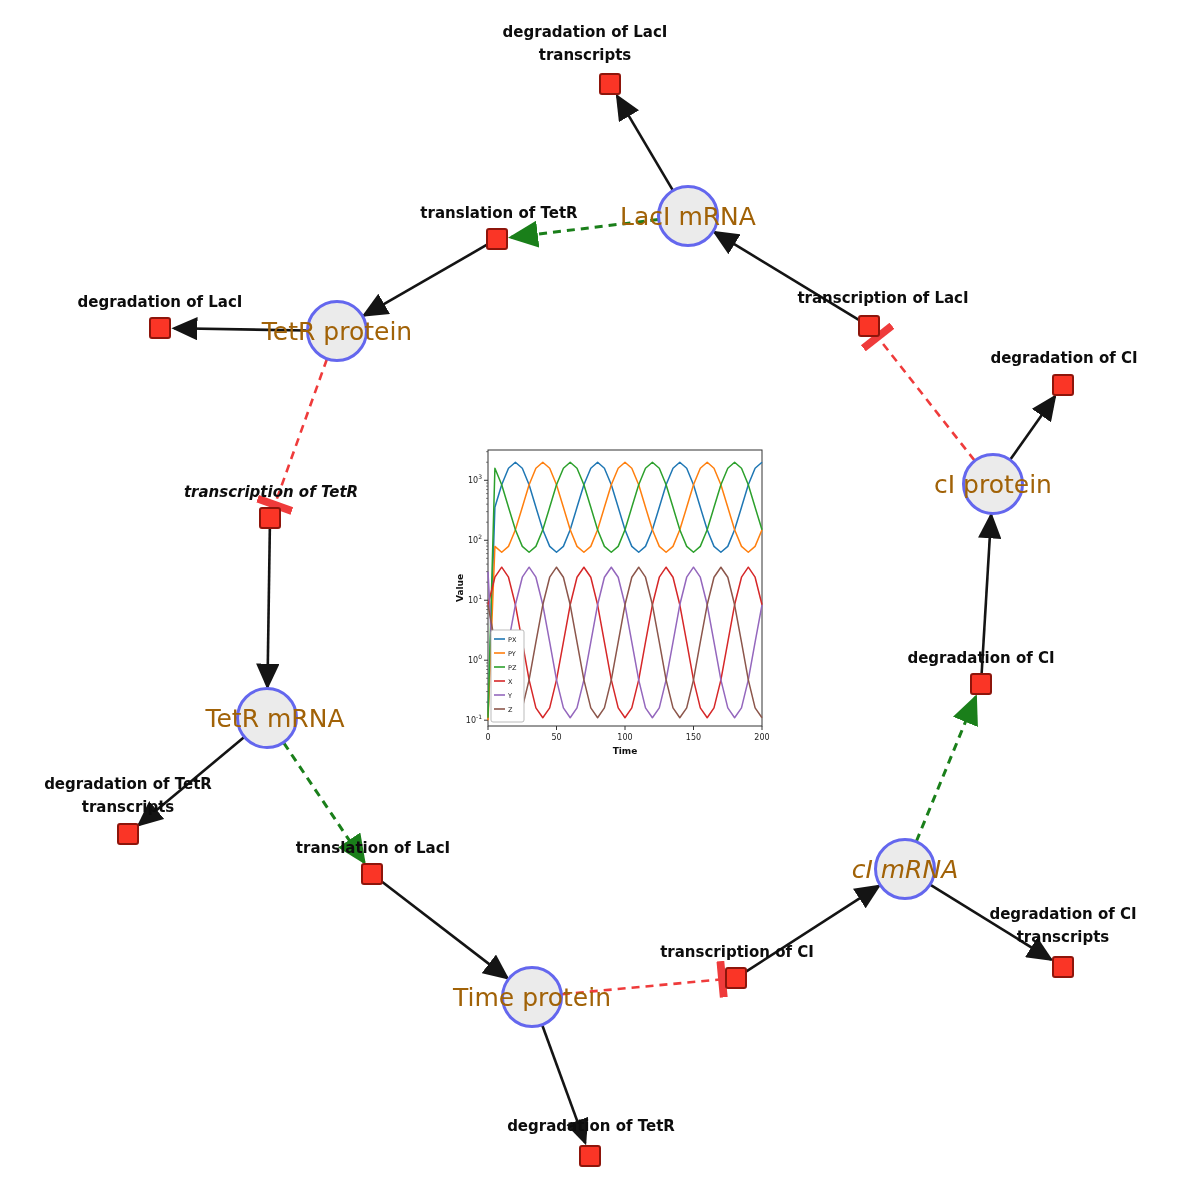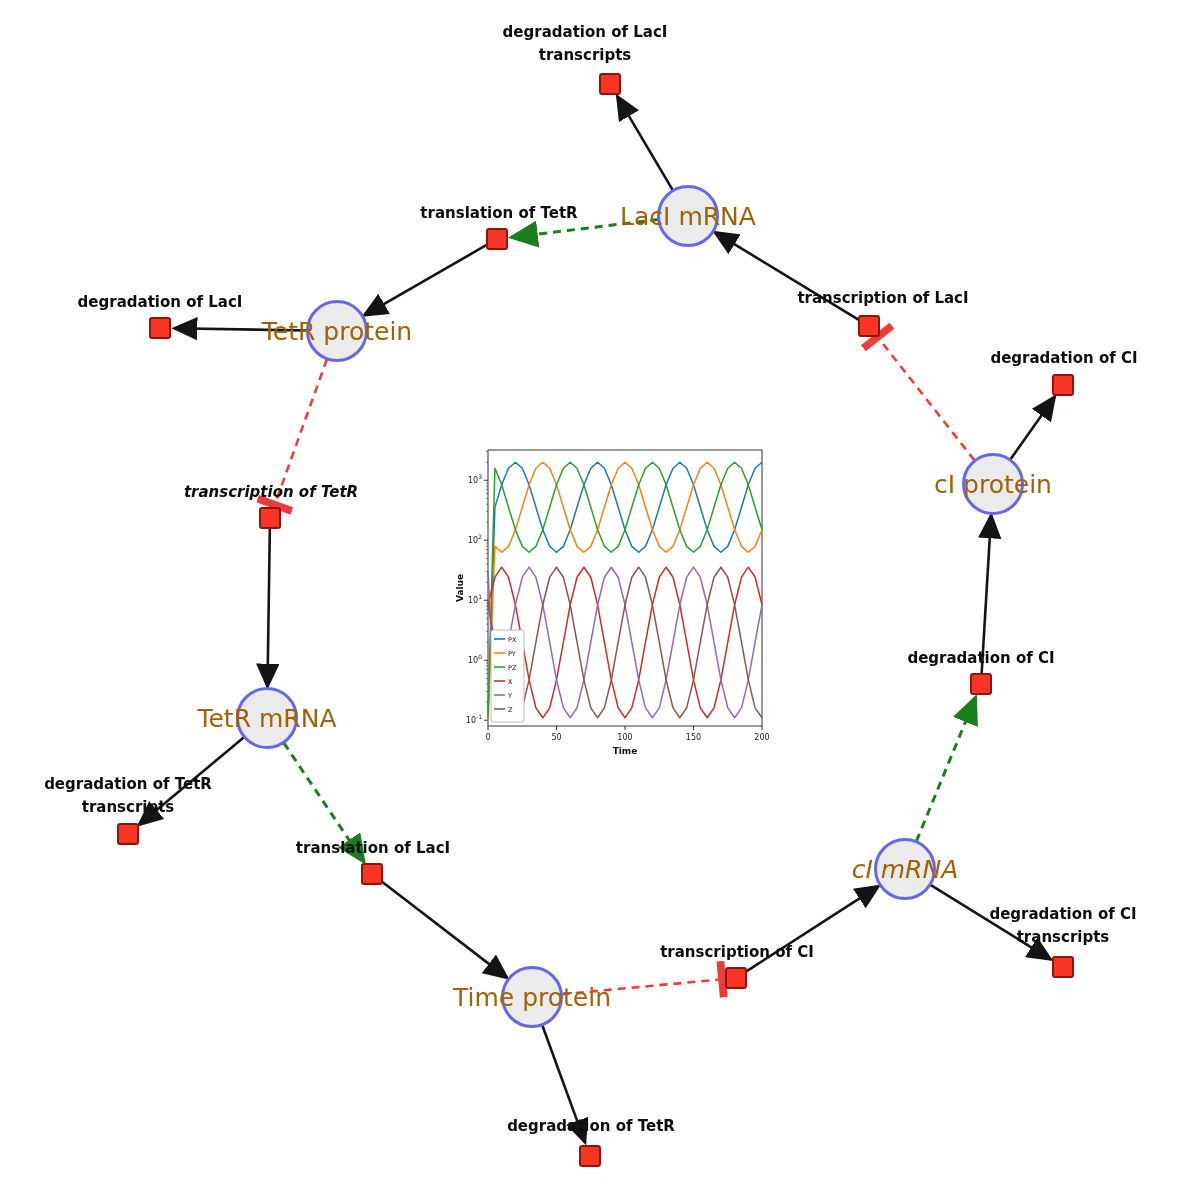--- a/index.html
+++ b/index.html
@@ -71,21 +71,21 @@
       <div class="reaction" style="left: 981px; top: 684px;"></div>
       <div class="reaction" style="left: 128px; top: 834px;"></div>
       <div class="reaction" style="left: 372px; top: 874px;"></div>
       <div class="reaction" style="left: 736px; top: 978px;"></div>
       <div class="reaction" style="left: 1063px; top: 967px;"></div>
       <div class="reaction" style="left: 590px; top: 1156px;"></div>
     </div>
   <div id="labels">
       <div class="slabel" style="left: 688px; top: 216px;">LacI mRNA</div>
       <div class="slabel" style="left: 337px; top: 331px;">TetR protein</div>
-      <div class="slabel" style="left: 267px; top: 718px;">TetR mRNA</div>
+      <div class="slabel" style="left: 275px; top: 718px;">TetR mRNA</div>
       <div class="slabel" style="left: 532px; top: 997px;">Time protein</div>
       <div class="slabel" style="left: 905px; top: 869px; font-style: italic;">cI mRNA</div>
       <div class="slabel" style="left: 993px; top: 484px;">cI protein</div>
       <div class="rlabel" style="left: 585px; top: 44px;">
         <div>degradation of LacI</div>
         <div>transcripts</div>
       </div>
       <div class="rlabel" style="left: 499px; top: 213px;">
         <div>translation of TetR</div>
       </div>

